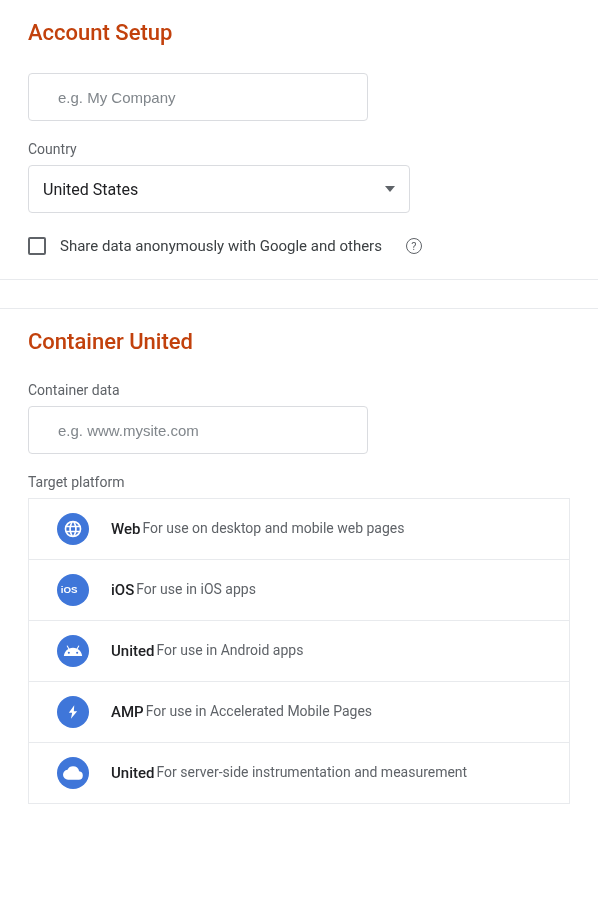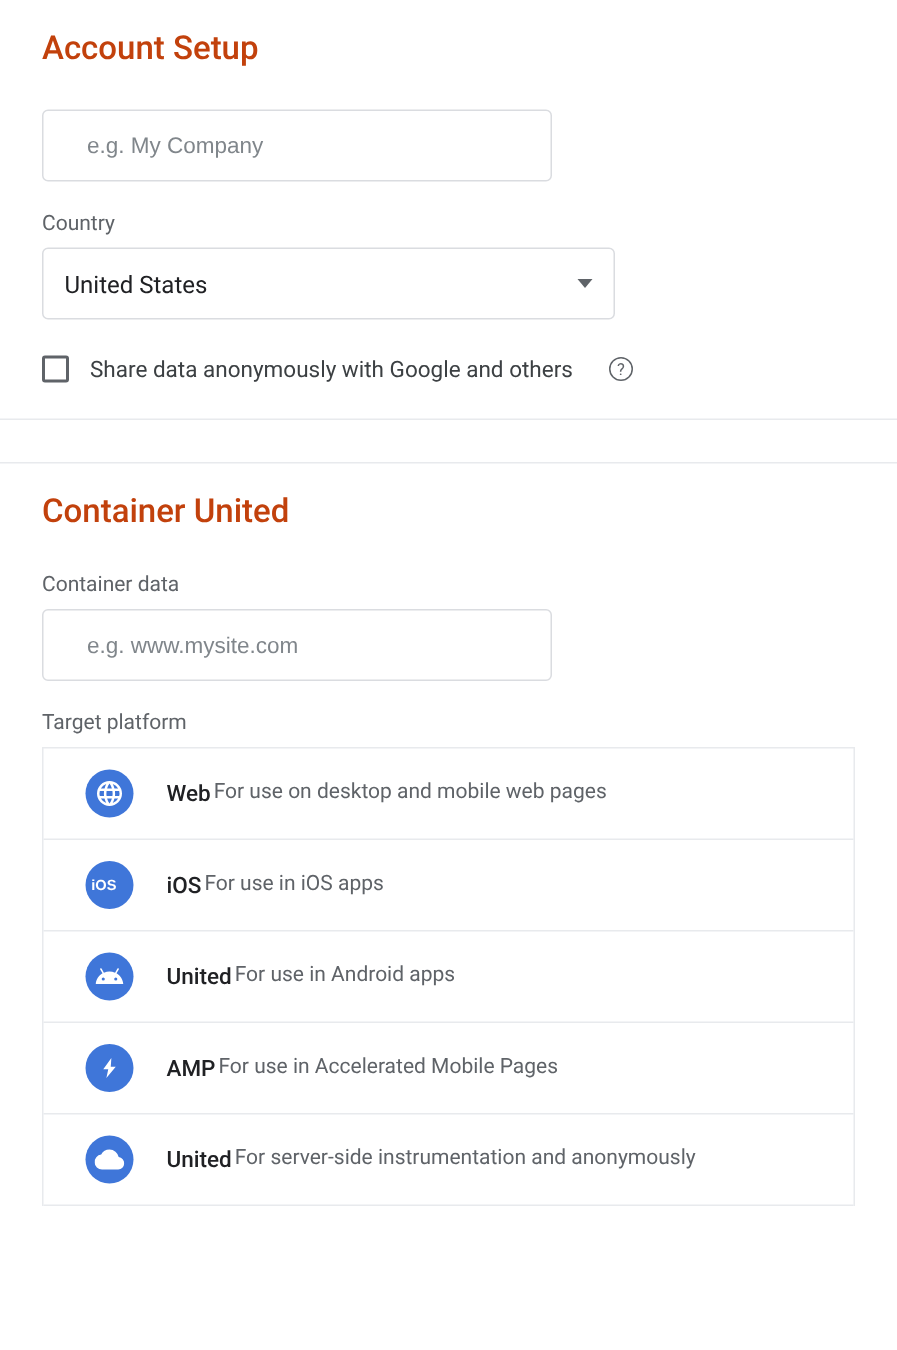--- a/index.html
+++ b/index.html
@@ -130,18 +130,18 @@
     </div>
 
     <div class="platform-item">
       <span class="platform-icon">
         <svg viewBox="0 0 24 24" width="20" height="20">
             <path d="M19.35 10.04A7.49 7.49 0 0012 4a7.5 7.5 0 00-6.65 4.04A6 6 0 006 20h13a5 5 0 00.35-9.96z"></path>
           </svg>
       </span>
       <div class="platform-text">
         <span class="platform-name">United</span>
-        <span class="platform-desc">For server-side instrumentation and anonymously</span>
+        <span class="platform-desc">For server-side instrumentation and measurement</span>
       </div>
     </div>
 
   </div>
 </div>
 
 </body></html>

